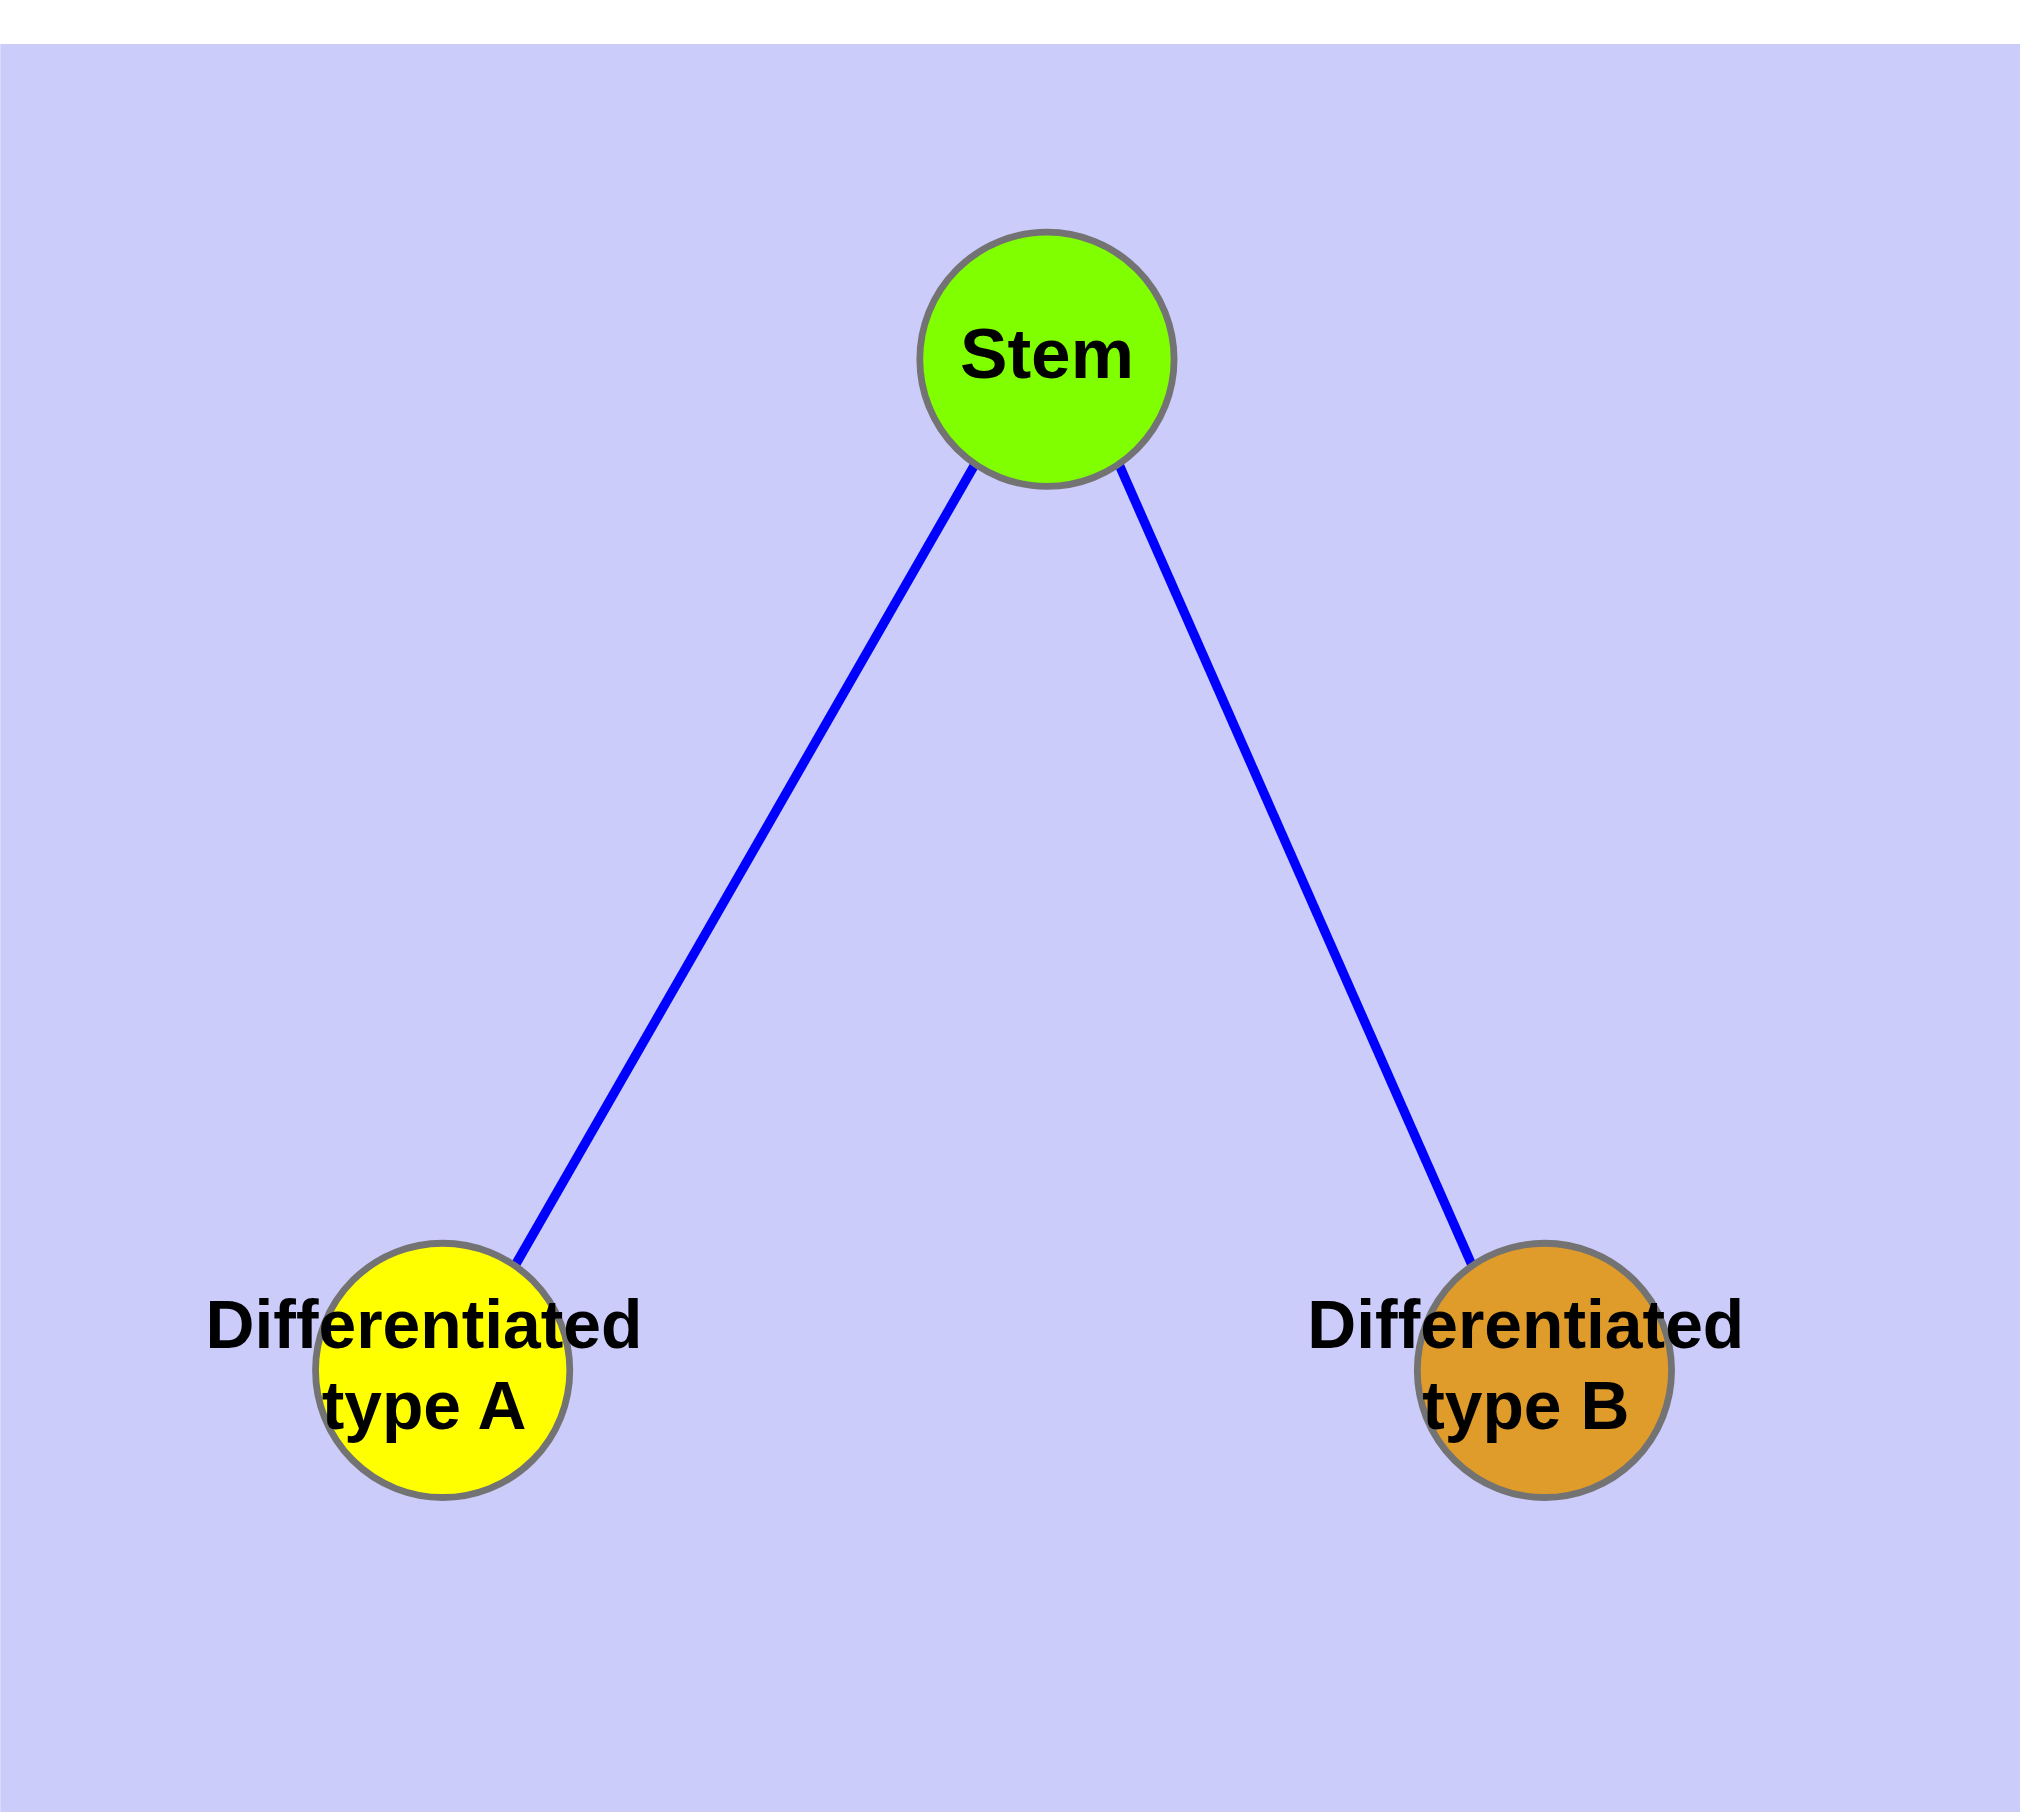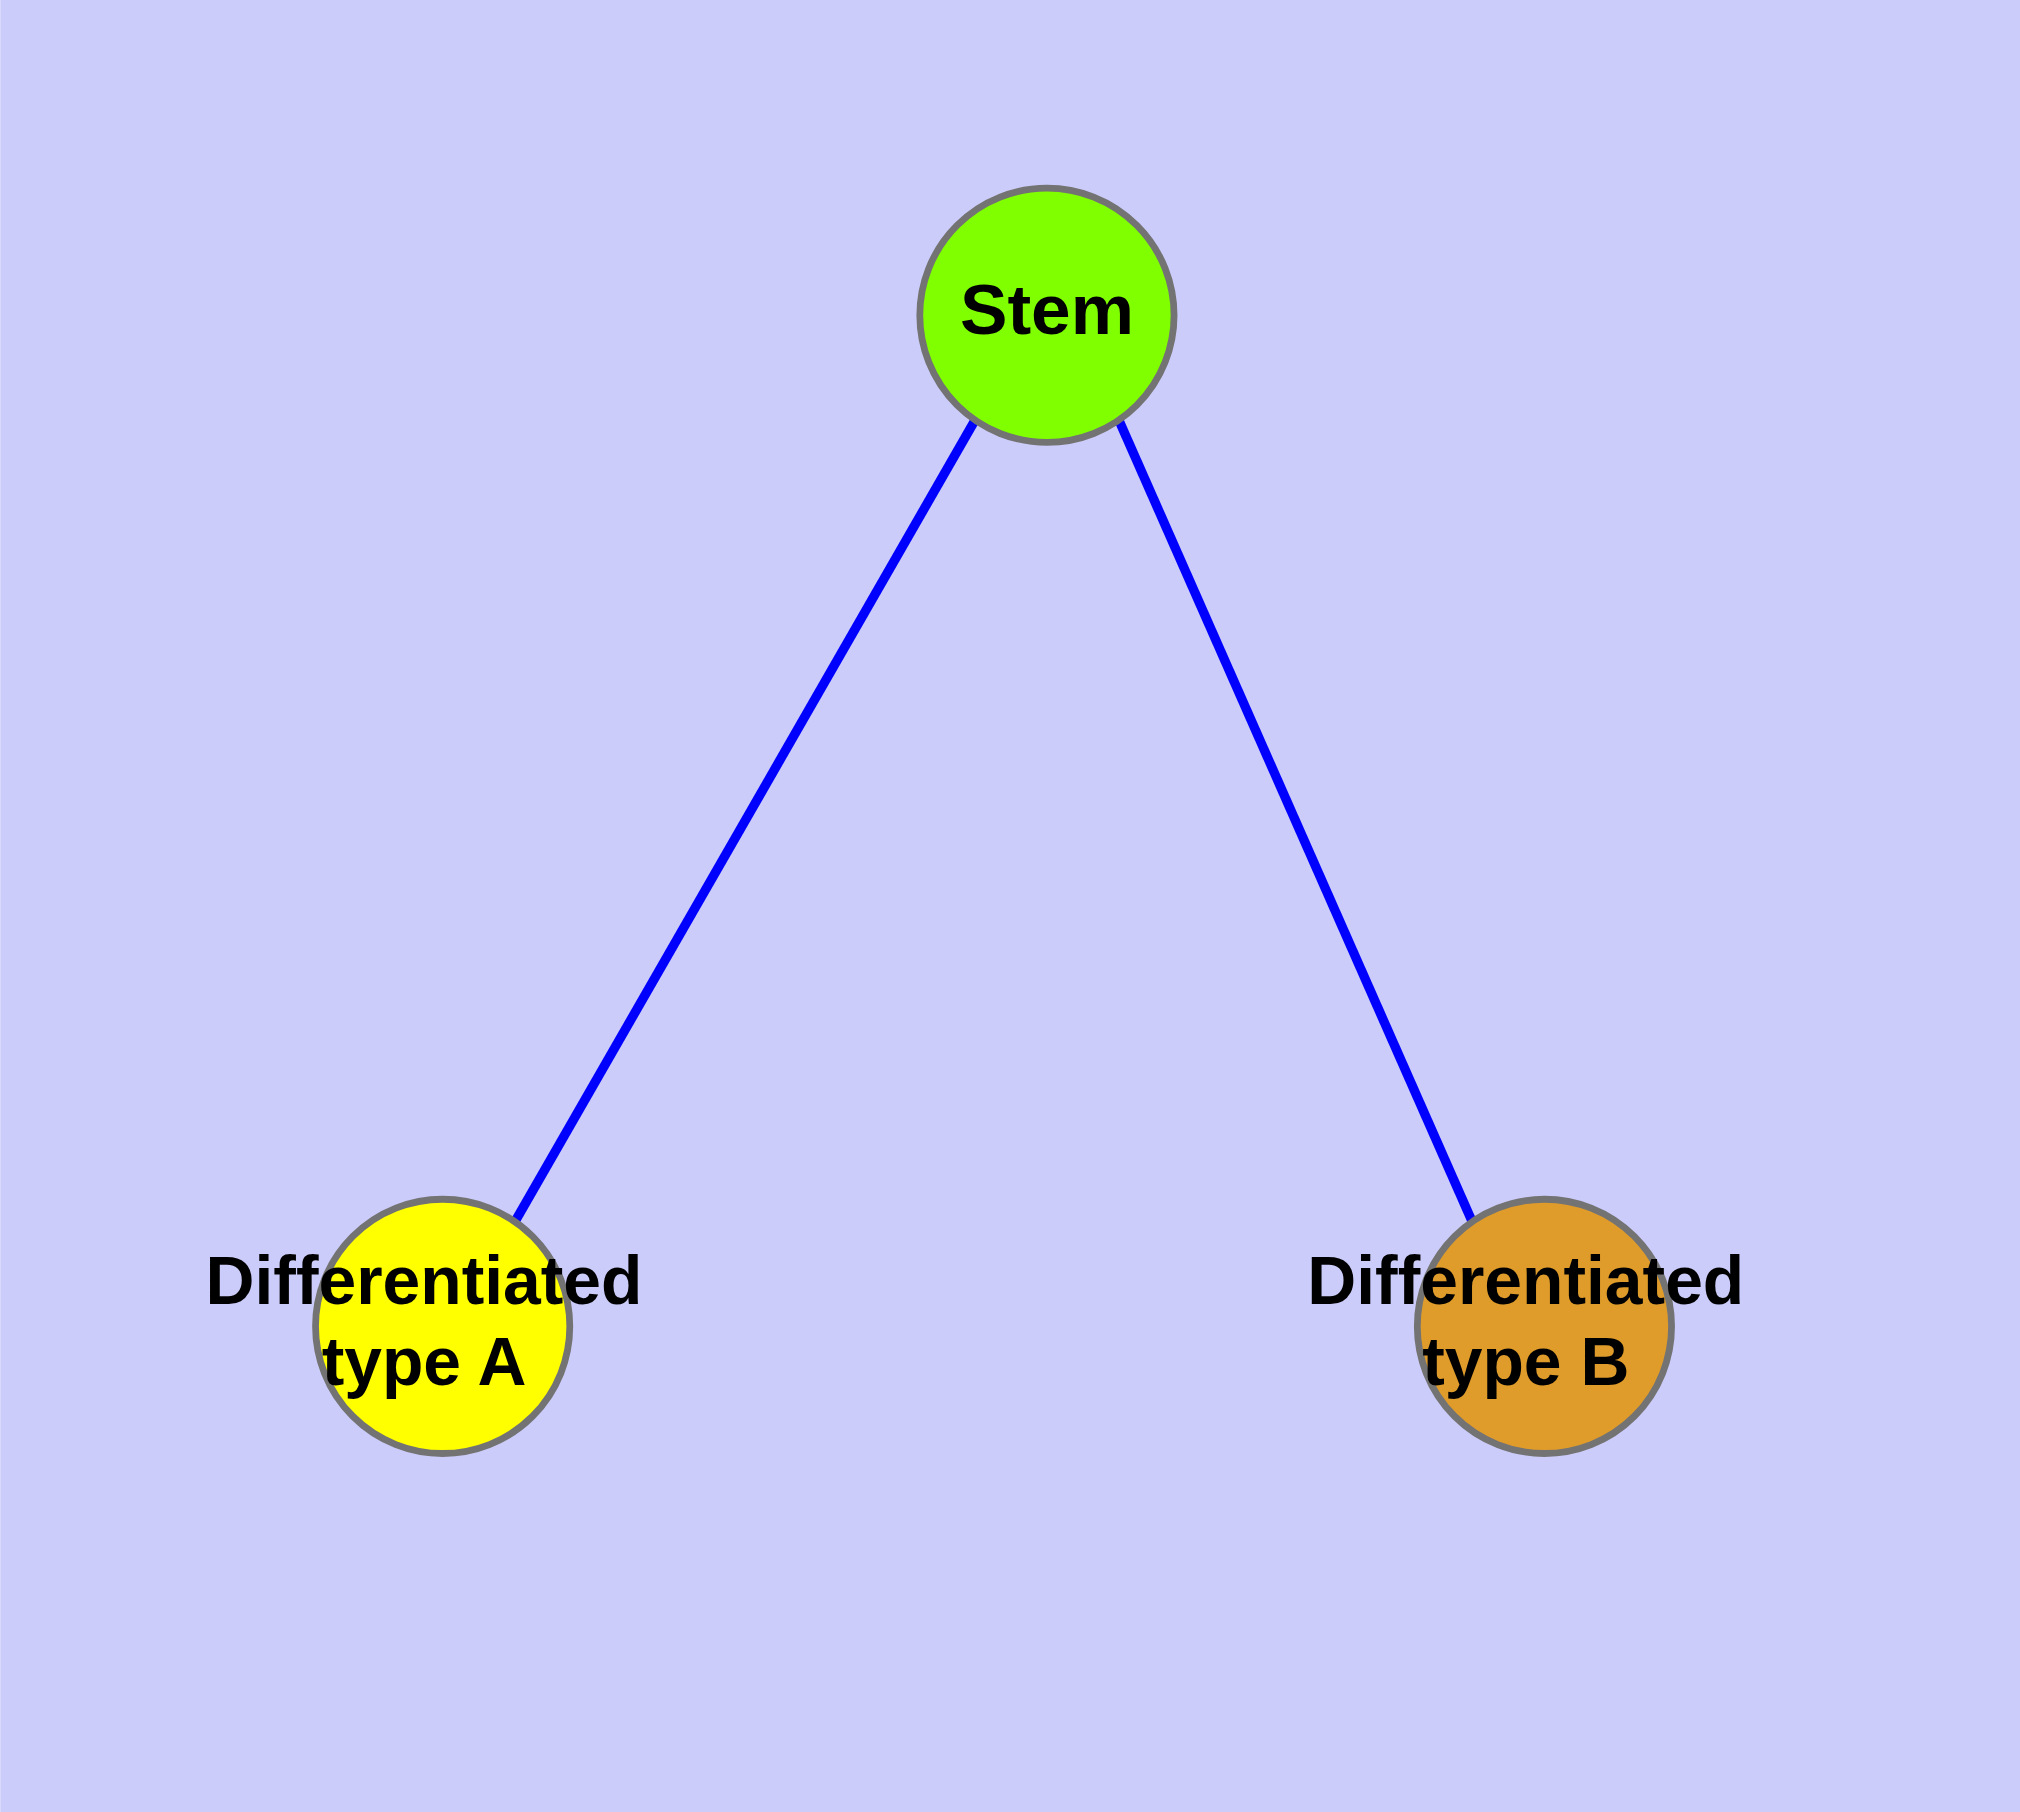--- a/index.html
+++ b/index.html
@@ -32,21 +32,21 @@
     font-weight: bold;
     fill: #000000;
     text-anchor: middle;
     dominant-baseline: middle;
     paint-order: normal;
   }
 </style>
 </head>
 <body style="width: 2021px; height: 1812px;">
 
-<div id="canvas-root" style="width: 2021px; height: 1340px;">
+<div id="canvas-root" style="width: 2021px; height: 1340px; margin-top: 44px;">
   <svg id="graph-svg" viewBox="0 0 2384 2138" xmlns="http://www.w3.org/2000/svg" style="width: 2021px; height: 1812px;">
 
     <rect id="bg-rect" x="0" y="0" width="2384" height="2138" fill="#CCCCFA"></rect>
 
     <g id="edge-layer">
       <line id="edge-stem-to-a" stroke-linecap="butt" x1="1150" y1="496" x2="607" y2="1442" stroke="#0000FF" stroke-width="11"></line>
       <line id="edge-stem-to-b" stroke-linecap="butt" x1="1320" y1="496" x2="1737" y2="1442" stroke="#0000FF" stroke-width="11"></line>
     </g>
 
     <g id="node-layer">

